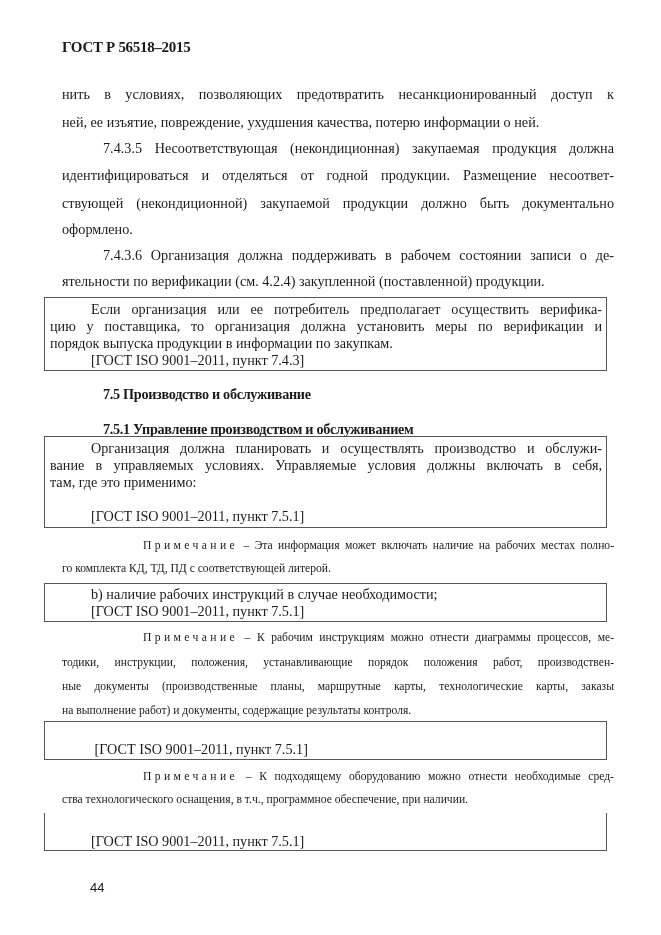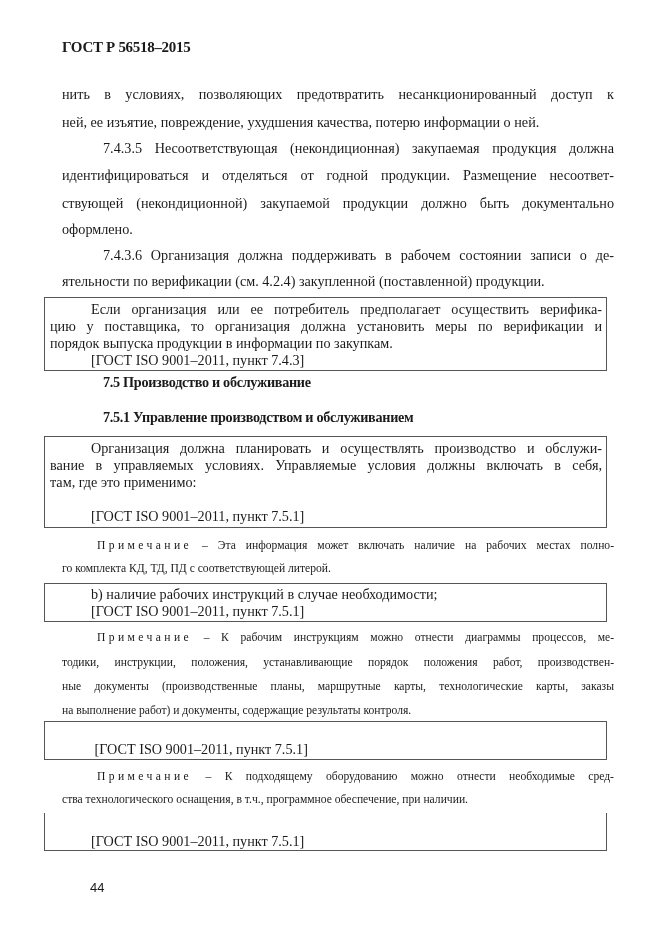--- a/index.html
+++ b/index.html
@@ -21,27 +21,27 @@
     .box {
       position: absolute; left: 44px; width: 563px; border: 1px solid #555;
       box-sizing: border-box;
     }
     .box.notop { border-top: none; }
     .box .bl {
       position: absolute; left: 5px; width: 552px; font-size: 14.2px; white-space: nowrap; line-height: 17px;
     }
     .box .bl.in { left: 46px; width: 511px; }
     .heading {
-      position: absolute; left: 103px; font-weight: bold; font-size: 14.2px; letter-spacing: -0.3px;
+      position: absolute; left: 103px; font-weight: bold; font-size: 14.2px; letter-spacing: -0.3px; margin-top: 12px;
     }
     .note {
       position: absolute; left: 62px; width: 552px; font-size: 11.6px; white-space: nowrap; line-height: 16px;
     }
     .note.first { left: 97px; width: 517px; }
-    .spaced { letter-spacing: 3.4px; }
+    .spaced { letter-spacing: 3.4px; margin-left: 46px; }
     .pagenum { left: 62px; top: 880px; font-size: 13px; font-family: "Liberation Sans", sans-serif; margin-left: 28px; }
   </style>
 </head>
 <body>
 
 <div class="abs header">ГОСТ Р 56518–2015</div>
 
 <div class="line justify" style="top:85px">нить в условиях, позволяющих предотвратить несанкционированный доступ к</div>
 <div class="line" style="top:113px">ней, ее изъятие, повреждение, ухудшения качества, потерю информации о ней.</div>
 

